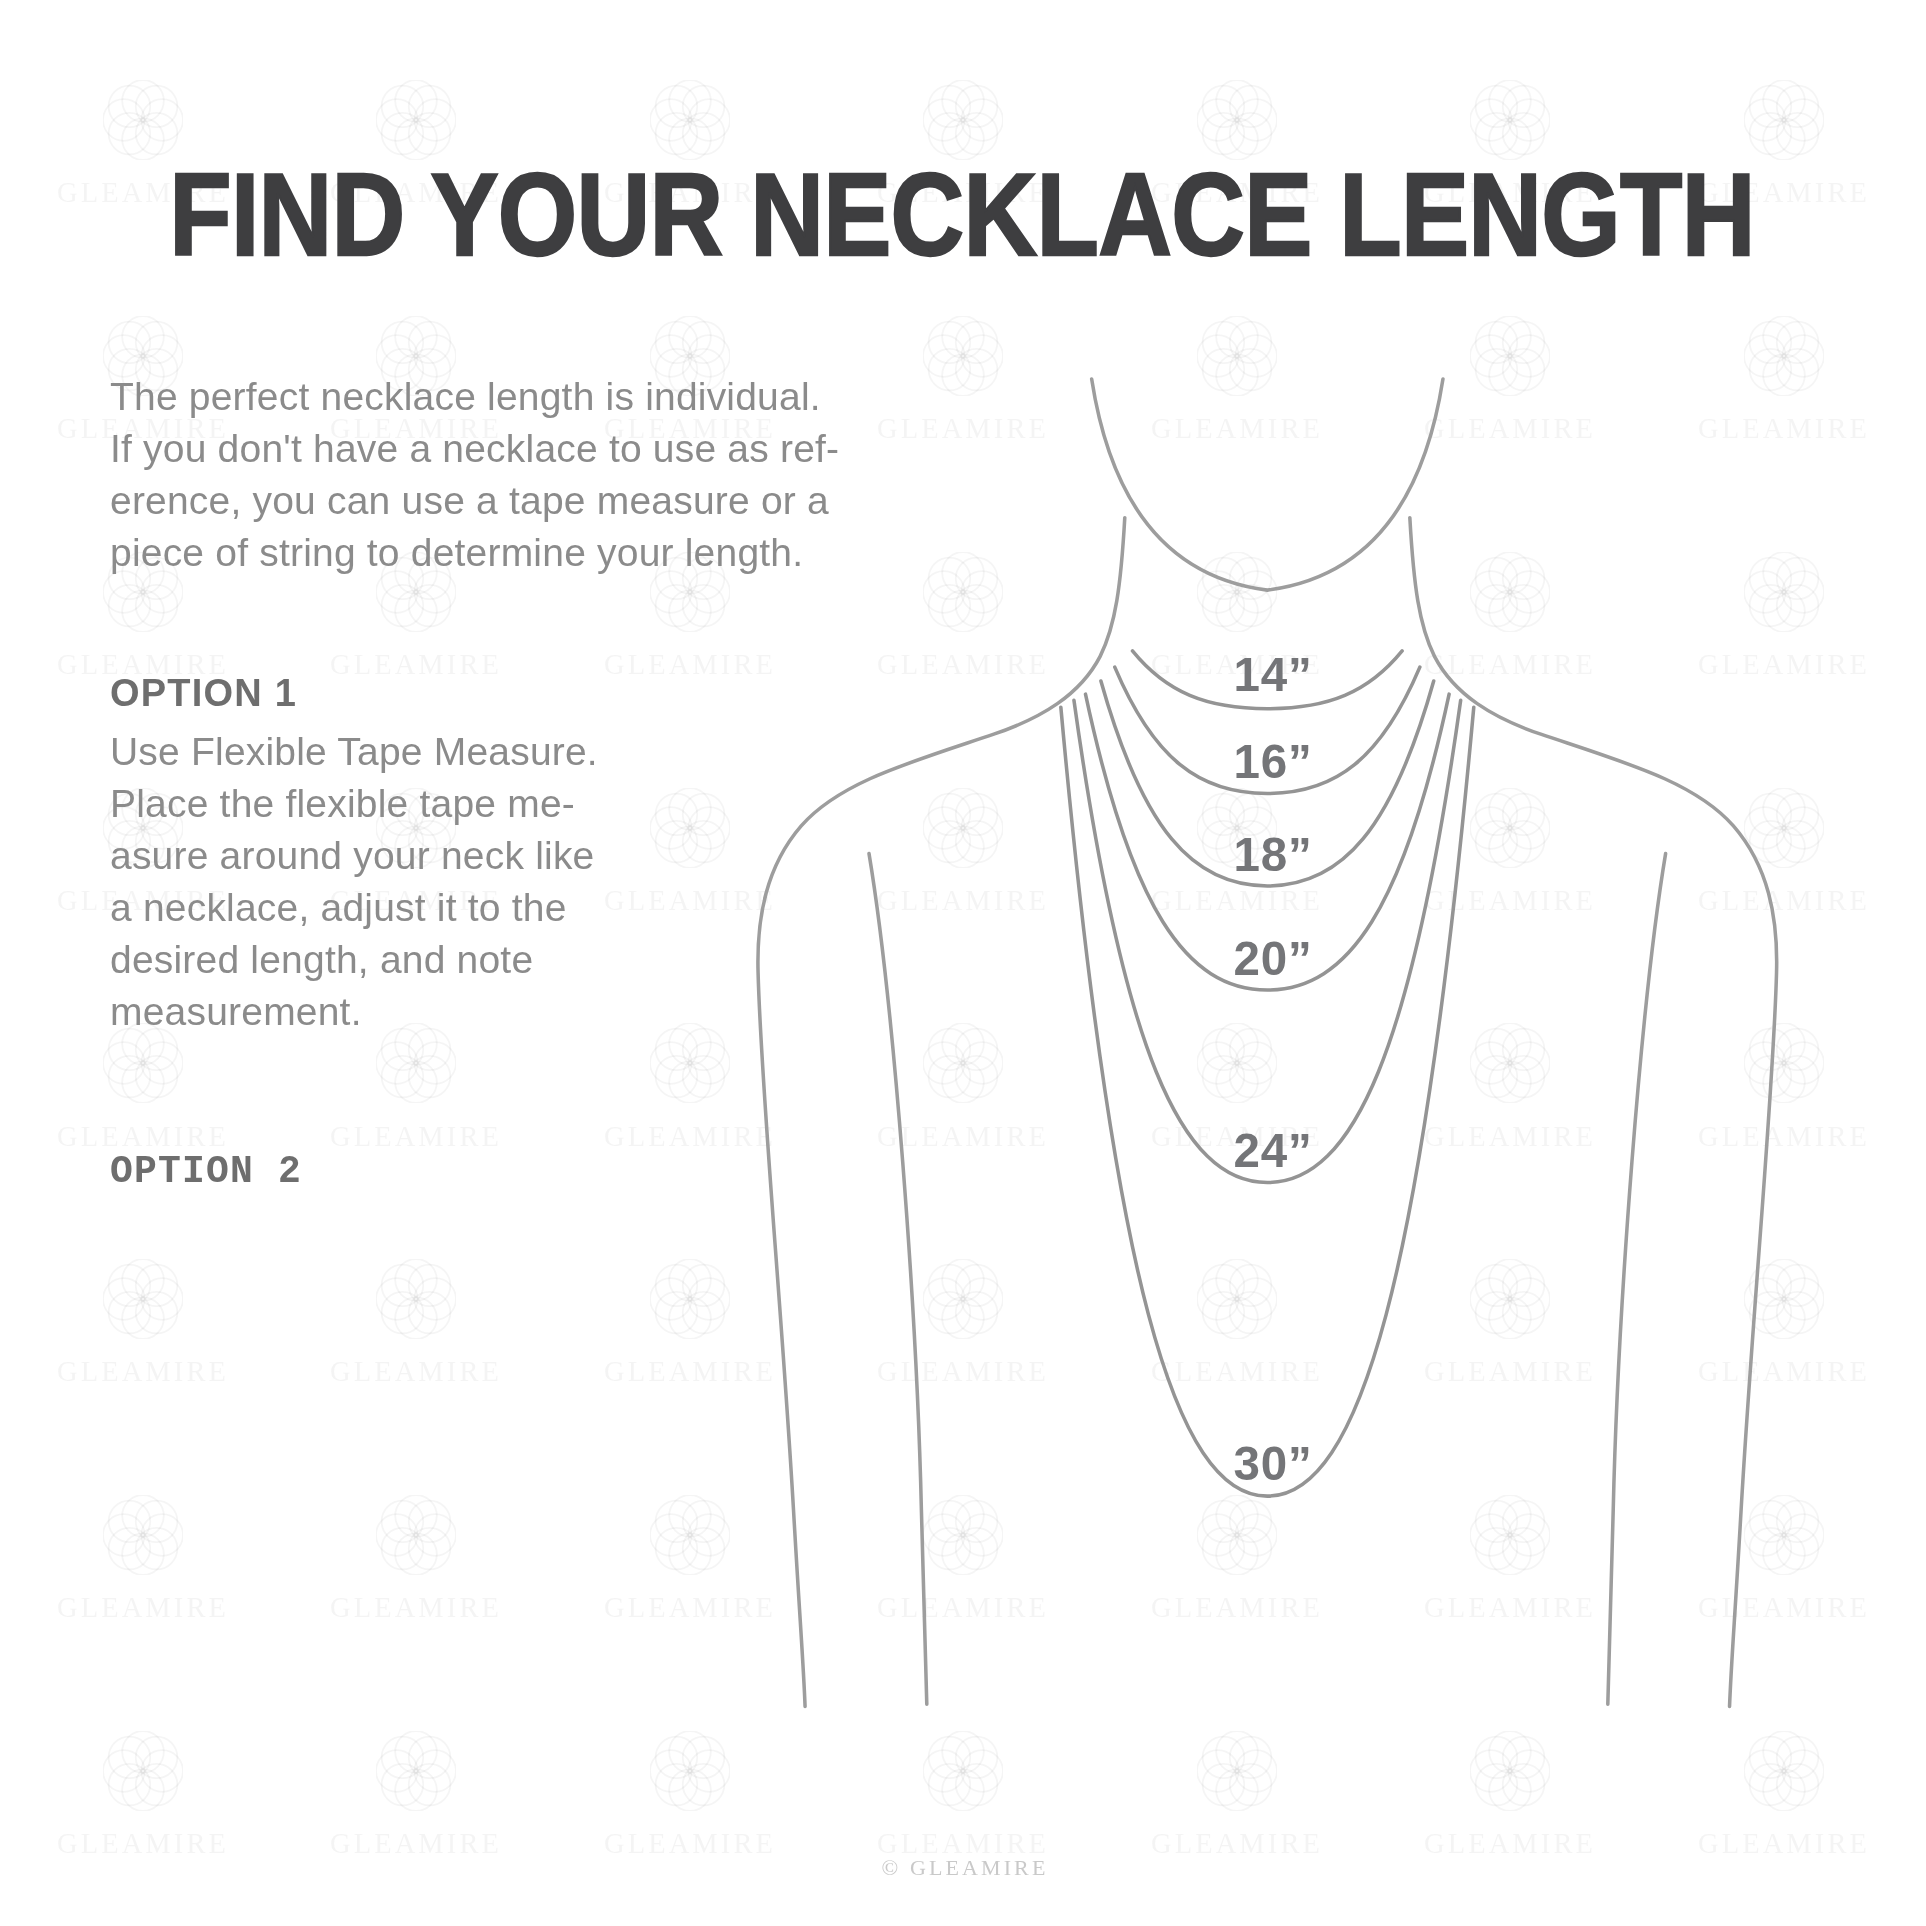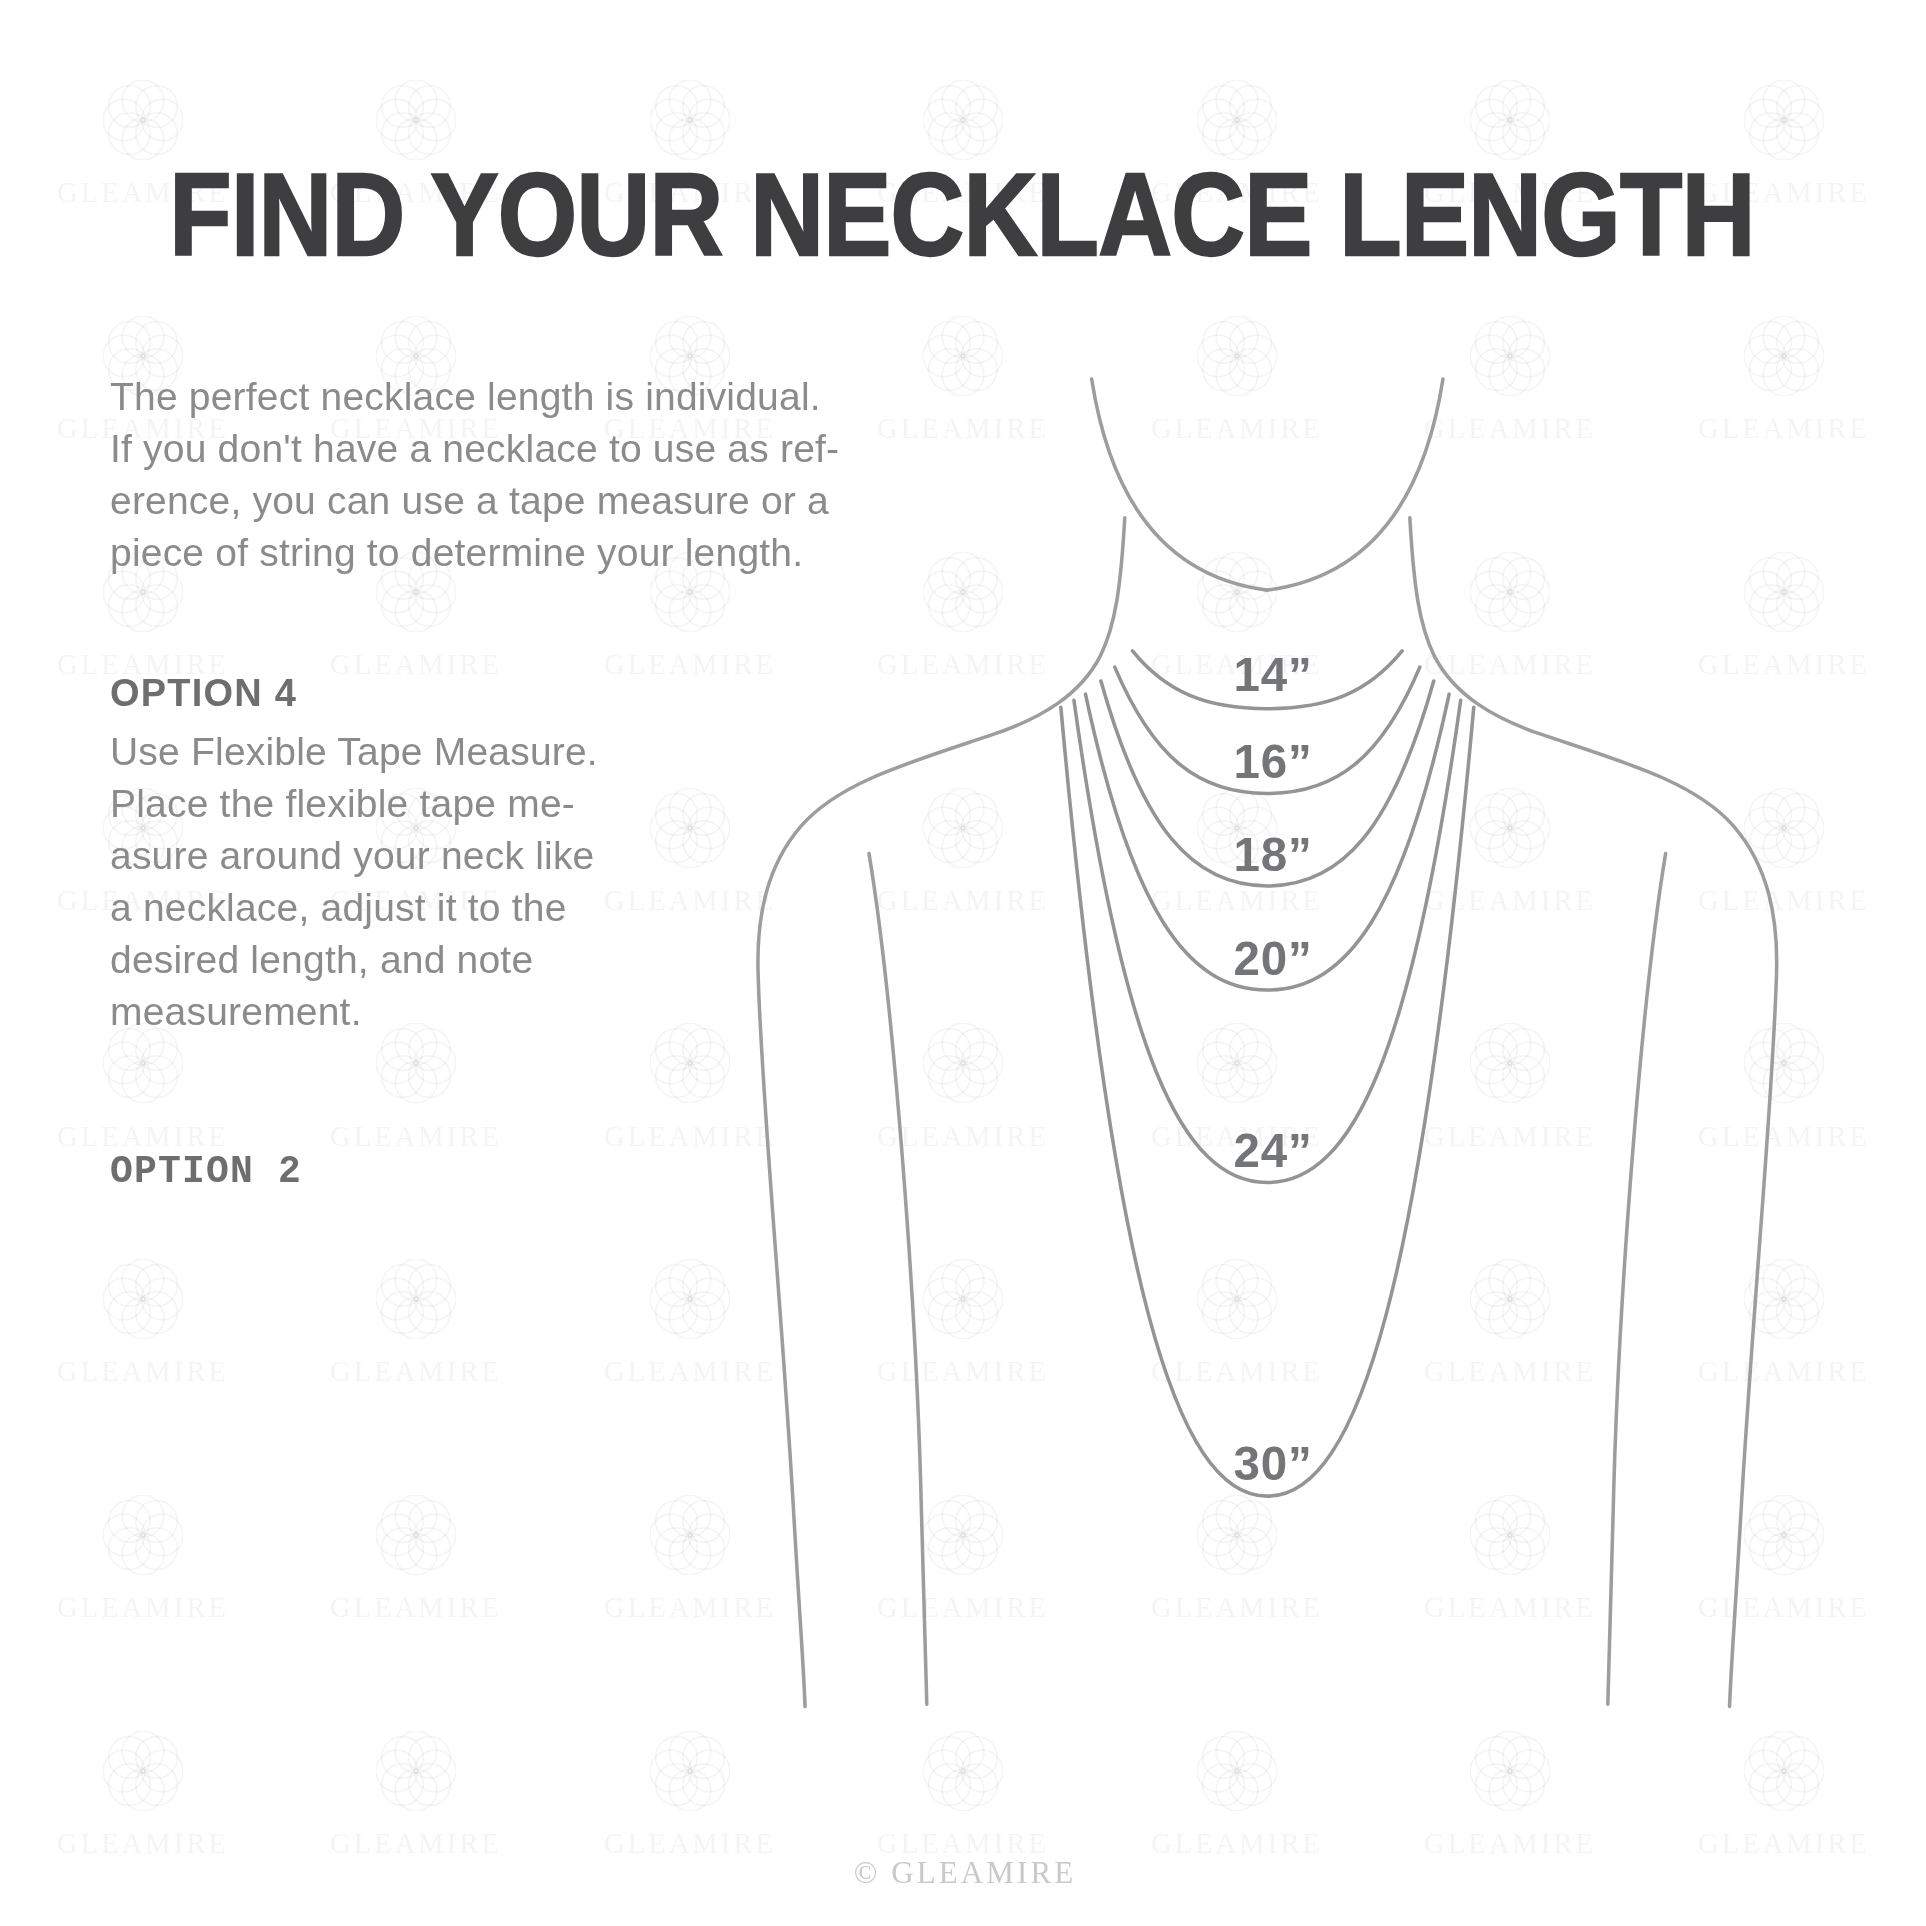--- a/index.html
+++ b/index.html
@@ -55,21 +55,21 @@
     font-size:77px;font-weight:700;letter-spacing:0px;
     display:inline-block;transform:scaleX(0.90);transform-origin:left center;
     -webkit-text-stroke:1.2px #626262;
   }
   .footer .fserif{
     font-family:"Liberation Serif",serif;font-size:79px;font-weight:400;
     letter-spacing:2.3px;display:inline-block;margin-left:-46px;
   }
   .copyright{
     position:absolute;left:965px;top:1855px;transform:translateX(-50%);
-    font-family:"Liberation Serif",serif;font-size:31px;color:#c9c9c9;
+    font-family:"Liberation Serif",serif;font-size:22px;color:#c9c9c9;
     letter-spacing:3.1px;white-space:nowrap;
   }
 </style>
 </head>
 <body>
 
 <div class="page">
 
   <div class="wm-layer">
       <svg viewBox="0 0 100 100" class="wm-rosette" style="left: 143px; top: 120px;">
@@ -710,21 +710,21 @@
   </svg>
 
   <div class="content">
     <div class="title">FIND YOUR NECKLACE LENGTH</div>
 
     <div class="bodytext intro">The perfect necklace length is individual.
 If you don't have a necklace to use as ref-
 erence, you can use a tape measure or a
 piece of string to determine your length.</div>
 
-    <div class="opt-heading opt1-heading">OPTION 4</div>
+    <div class="opt-heading opt1-heading">OPTION 1</div>
     <div class="bodytext opt1-text">Use Flexible Tape Measure.
 Place the flexible tape me-
 asure around your neck like
 a necklace, adjust it to the
 desired length, and note
 measurement.</div>
 
     <div class="opt-heading opt2-heading">OPTION 2</div>
 
     <div class="nl-label" style="left:1273px;top:674px;">14”</div>

